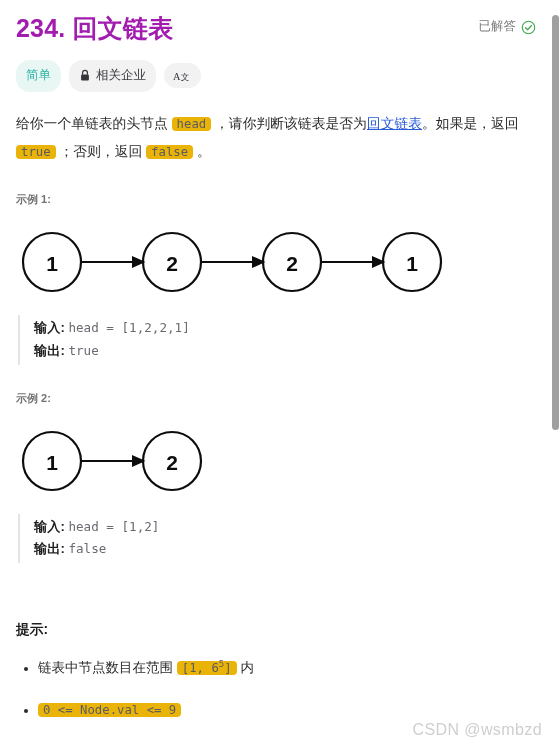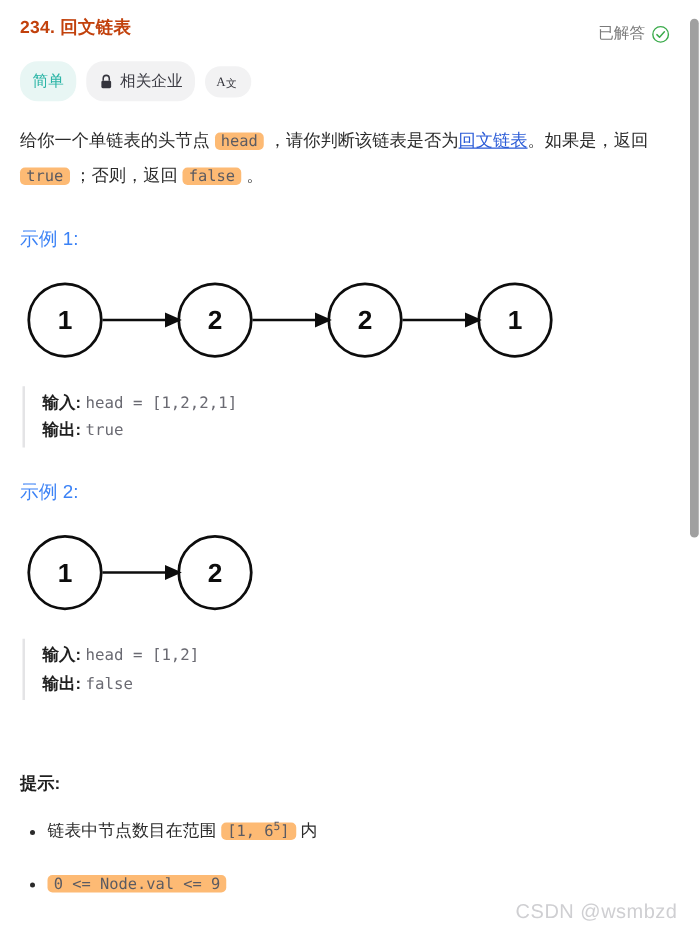--- a/index.html
+++ b/index.html
@@ -18,21 +18,21 @@
     padding: 0;
   }
   .content { padding: 12px 24px 0 10px; }
 
   
   .title-row {
     display: flex; align-items: flex-start; justify-content: space-between;
     padding-left: 6px;
   }
   .page-title {
-    font-size: 14px; font-weight: bold; color: #c2410c;
+    font-size: 25px; font-weight: bold; color: #a21caf;
     letter-spacing: .2px; line-height: 1.35; margin: 0;
   }
   .solved {
     display: flex; align-items: flex-end; gap: 5px;
     font-size: 12.5px; color: #7a7a7a; margin-top: 6px; white-space: nowrap;
   }
   .check-icon { width: 15px; height: 15px; display: block; }
 
   
   .tags { display: flex; align-items: center; gap: 8px; margin: 14px 0 0 6px; }
@@ -46,28 +46,28 @@
   .chip.icon-only { padding: 0 9px; }
   .chip svg { display: block; }
 
   
   .desc {
     margin: 18px 0 0 6px; font-size: 13.8px; line-height: 2.05;
     color: #2b2b2b; max-width: 512px;
   }
   code.inline {
     font-family: "DejaVu Sans Mono", "Liberation Mono", monospace;
-    font-size: 12.3px; background: #fdba74; color: #5b5b62;
+    font-size: 12.3px; background: #eab308; color: #5b5b62;
     padding: 0 5px; border-radius: 4px; white-space: nowrap;
   }
   a.link { color: #2a5bd7; text-decoration: underline; }
 
   
   .section-head {
-    margin: 26px 0 0 6px; font-size: 15px; font-weight: normal; color: #3b82f6;
+    margin: 26px 0 0 6px; font-size: 11px; font-weight: bold; color: #737373;
   }
 
   
   .diagram { margin: 14px 0 0 6px; }
   .diagram svg { display: block; }
 
   
   .example-block {
     margin: 12px 0 0 8px; padding: 2px 0 2px 14px;
     border-left: 2px solid #e4e4e6;

